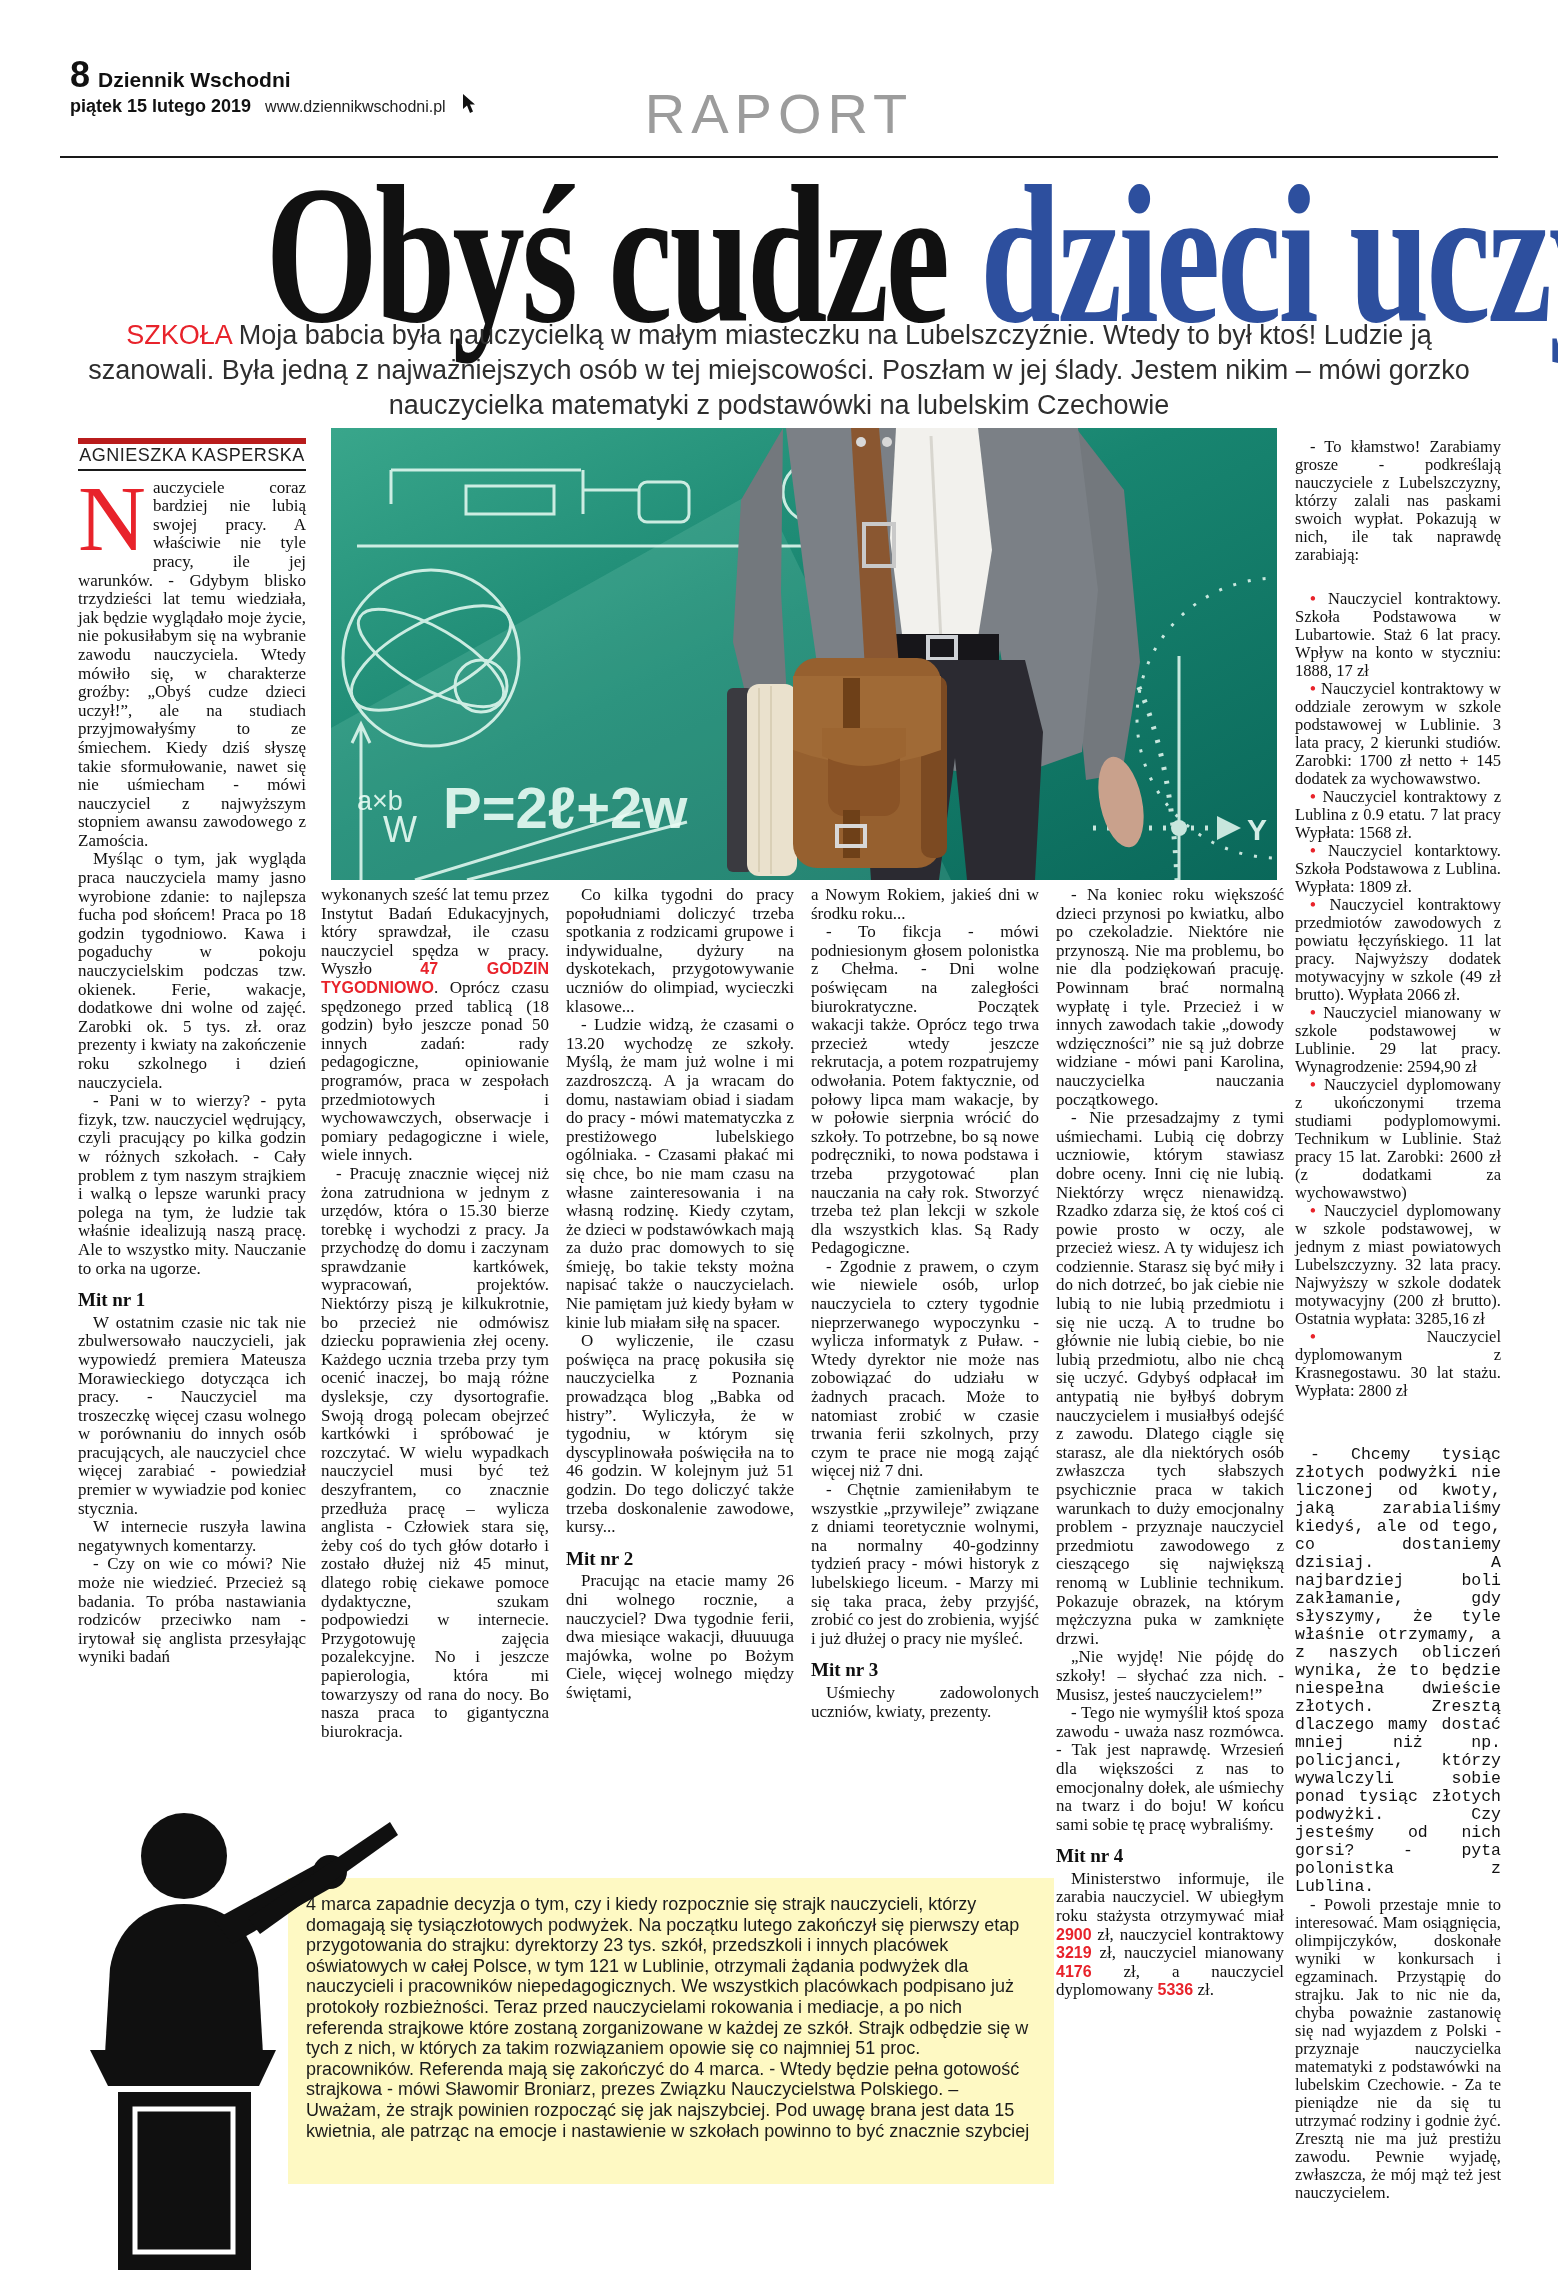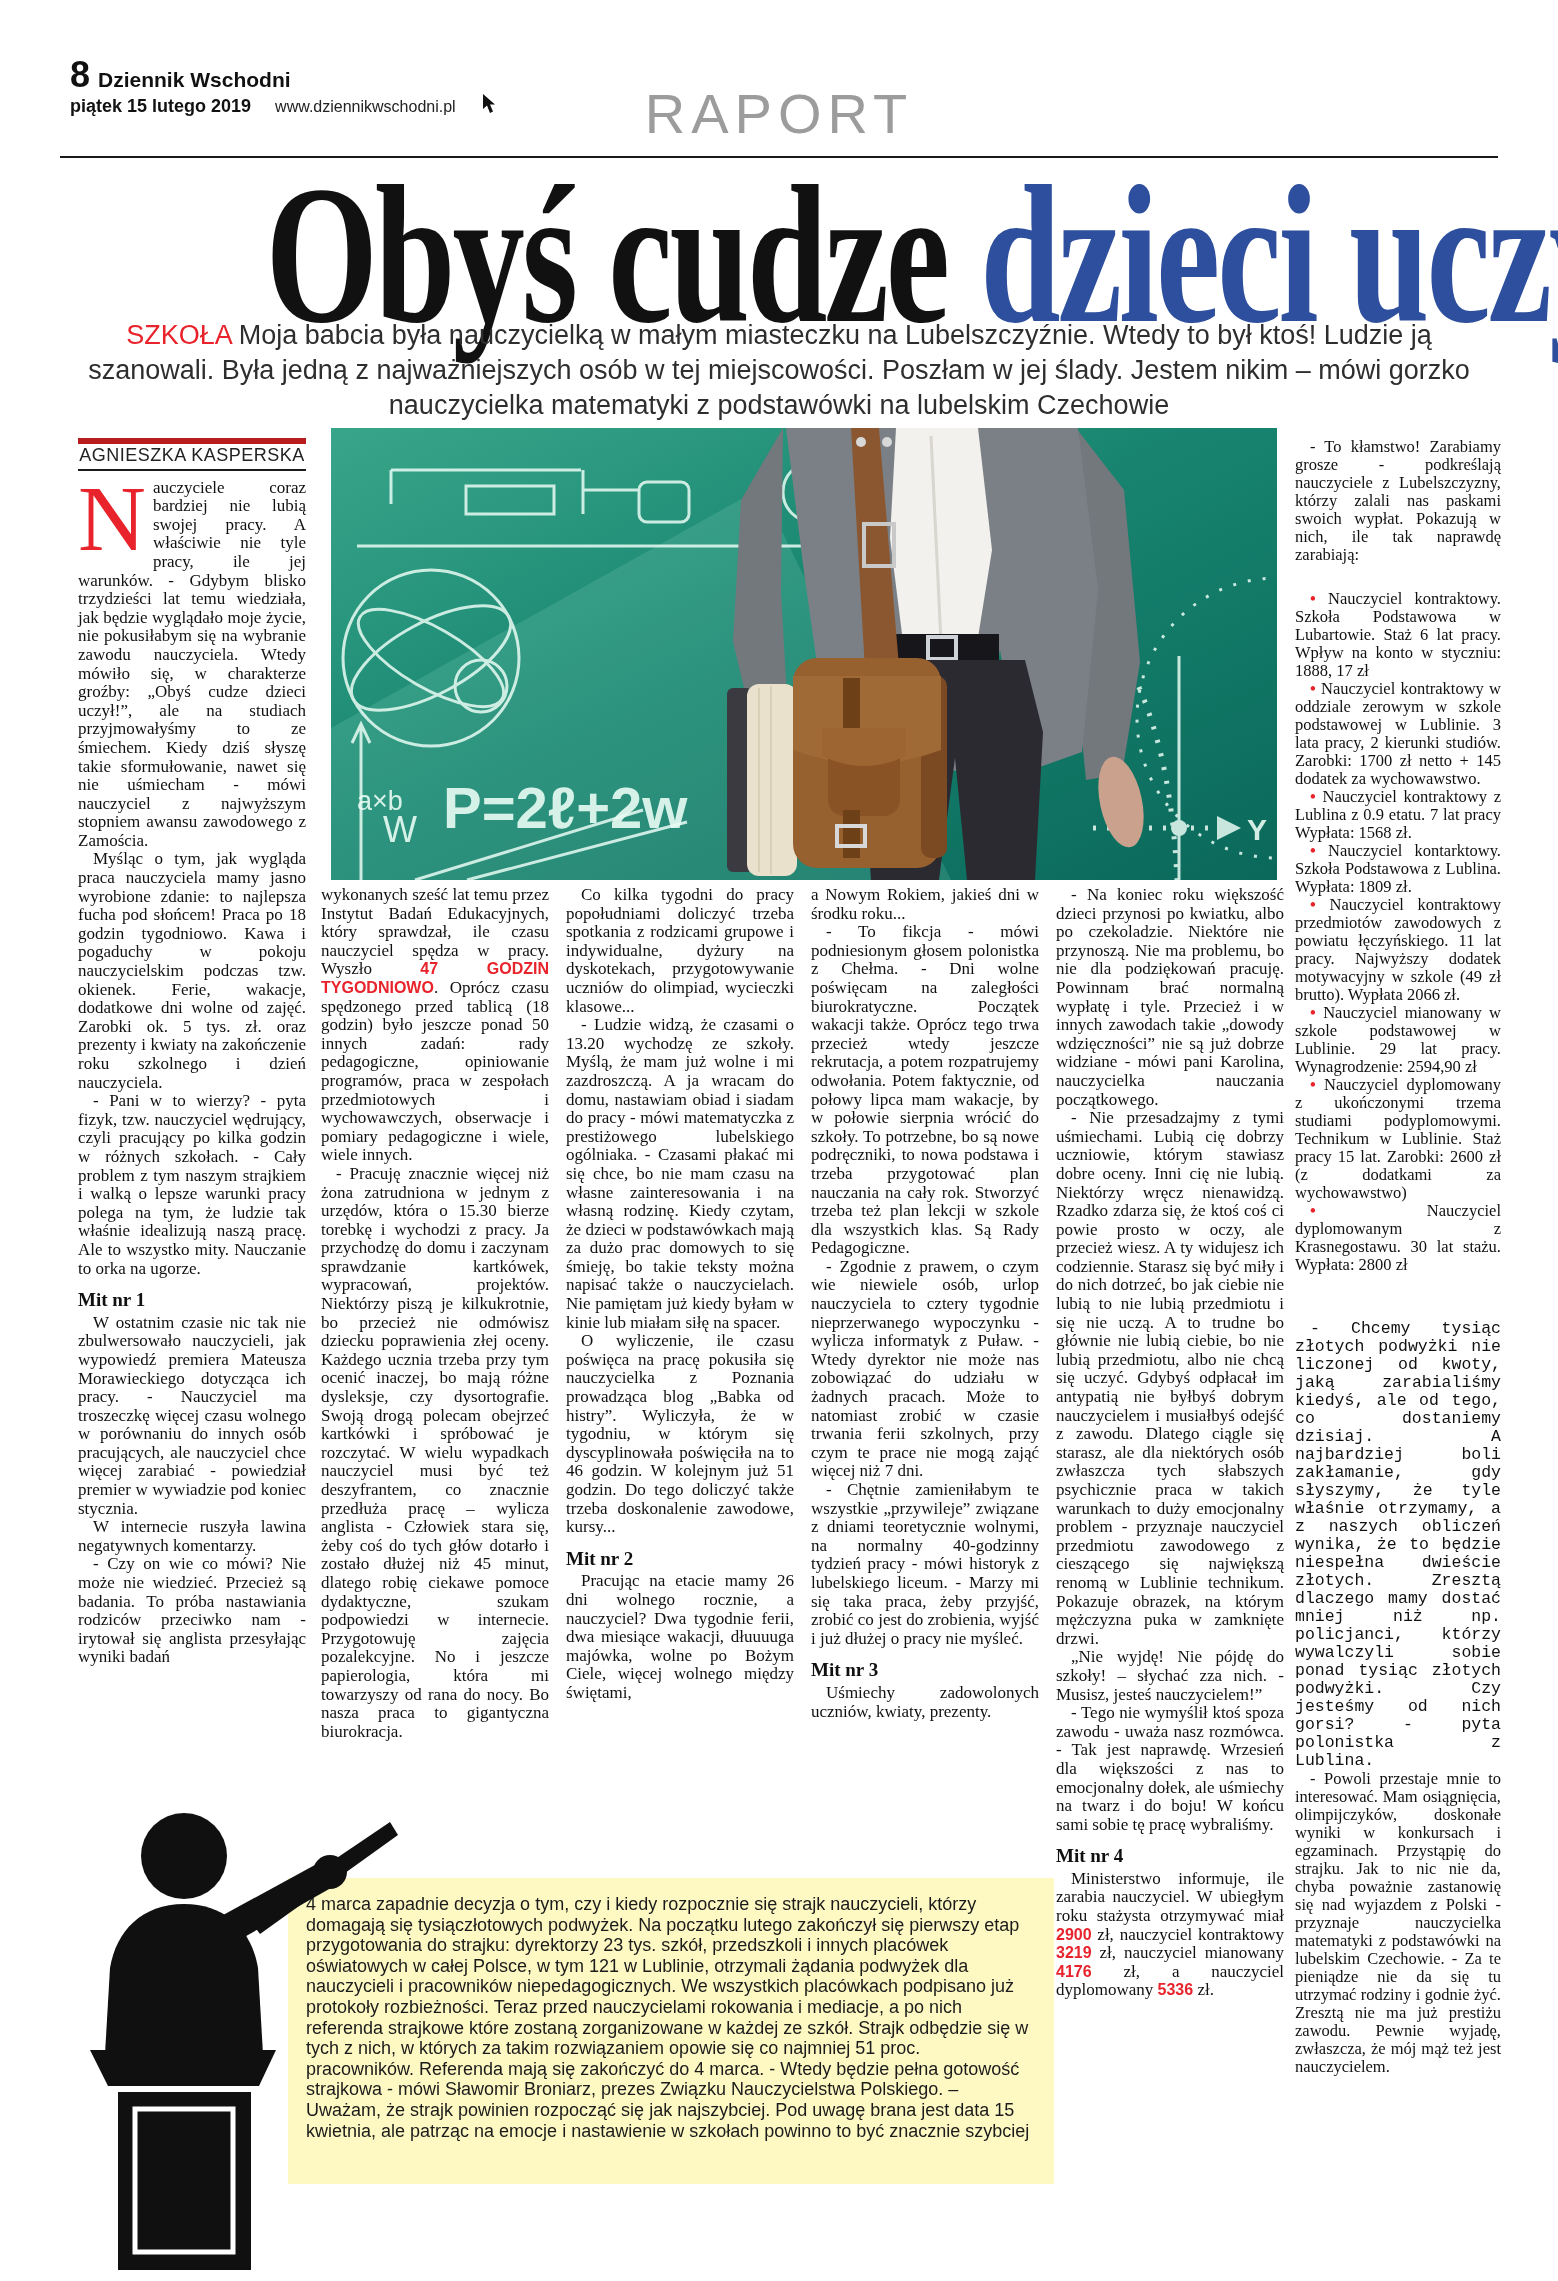--- a/index.html
+++ b/index.html
@@ -4,21 +4,21 @@
 <style>
   html,body{margin:0;padding:0;background:#888;}
   .page{position:relative;width:1558px;height:2281px;background:#fff;overflow:hidden;
         font-family:"Liberation Serif","DejaVu Serif",serif;color:#111;}
 
   
   .masthead{position:absolute;left:70px;top:60px;}
   .mh-row1{display:flex;align-items:baseline;gap:8px;}
   .mh-num{font-family:"Liberation Sans",sans-serif;font-weight:bold;font-size:36px;line-height:30px;}
   .mh-name{font-family:"Liberation Sans",sans-serif;font-weight:bold;font-size:21px;}
-  .mh-row2{margin-top:2px;font-size:17px;display:flex;align-items:center;gap:24px;justify-content:flex-end;}
+  .mh-row2{margin-top:2px;font-size:17px;display:flex;align-items:center;gap:14px;justify-content:flex-end;}
   .mh-date{font-family:"Liberation Sans",sans-serif;font-weight:bold;font-size:18px;}
   .mh-url{font-family:"Liberation Sans",sans-serif;font-size:16px;color:#222;}
   .cursor{display:inline-block;margin-left:2px;}
 
   .raport{position:absolute;left:0;right:0;top:86px;text-align:center;
           font-family:"Liberation Sans",sans-serif;font-size:56px;line-height:56px;
           color:#9c9c9c;letter-spacing:6px;font-weight:normal;}
   .rule{position:absolute;left:60px;right:60px;top:156px;height:2px;background:#191919;}
 
   
@@ -217,20 +217,21 @@
   <div class="col" id="col6">
       <div>
         <p class="para"><span>- To kłamstwo! Zarabiamy grosze - podkreślają nauczyciele z Lubelszczyzny, którzy zalali nas paskami swoich wypłat. Pokazują w nich, ile tak naprawdę zarabiają:</span></p>
         <p class="para mt"><span class="dot">• </span><span>Nauczyciel kontraktowy. Szkoła Podstawowa w Lubartowie. Staż 6 lat pracy. Wpływ na konto w styczniu: 1888, 17 zł</span></p>
         <p class="para"><span class="dot">• </span><span>Nauczyciel kontraktowy w oddziale zerowym w szkole podstawowej w Lublinie. 3 lata pracy, 2 kierunki studiów. Zarobki: 1700 zł netto + 145 dodatek za wychowawstwo.</span></p>
         <p class="para"><span class="dot">• </span><span>Nauczyciel kontraktowy z Lublina z 0.9 etatu. 7 lat pracy Wypłata: 1568 zł.</span></p>
         <p class="para"><span class="dot">• </span><span>Nauczyciel kontarktowy. Szkoła Podstawowa z Lublina. Wypłata: 1809 zł.</span></p>
         <p class="para"><span class="dot">• </span><span>Nauczyciel kontraktowy przedmiotów zawodowych z powiatu łęczyńskiego. 11 lat pracy. Najwyższy dodatek motywacyjny w szkole (49 zł brutto). Wypłata 2066 zł.</span></p>
         <p class="para"><span class="dot">• </span><span>Nauczyciel mianowany w szkole podstawowej w Lublinie. 29 lat pracy. Wynagrodzenie: 2594,90 zł</span></p>
         <p class="para"><span class="dot">• </span><span>Nauczyciel dyplomowany z ukończonymi trzema studiami podyplomowymi. Technikum w Lublinie. Staż pracy 15 lat. Zarobki: 2600 zł (z dodatkami za wychowawstwo)</span></p>
+        <p class="para"><span class="dot">• </span><span>Nauczyciel dyplomowany w szkole podstawowej, w jednym z miast powiatowych Lubelszczyzny. 32 lata pracy. Najwyższy w szkole dodatek motywacyjny (200 zł brutto). Ostatnia wypłata: 3285,16 zł</span></p>
         <p class="para"><span class="dot">• </span><span>Nauczyciel dyplomowanym z Krasnegostawu. 30 lat stażu. Wypłata: 2800 zł</span></p>
         <p class="para mt2"><span>- Chcemy tysiąc złotych podwyżki nie liczonej od kwoty, jaką zarabialiśmy kiedyś, ale od tego, co dostaniemy dzisiaj. A najbardziej boli zakłamanie, gdy słyszymy, że tyle właśnie otrzymamy, a z naszych obliczeń wynika, że to będzie niespełna dwieście złotych. Zresztą dlaczego mamy dostać mniej niż np. policjanci, którzy wywalczyli sobie ponad tysiąc złotych podwyżki. Czy jesteśmy od nich gorsi? - pyta polonistka z Lublina.</span></p>
         <p class="para"><span>- Powoli przestaje mnie to interesować. Mam osiągnięcia, olimpijczyków, doskonałe wyniki w konkursach i egzaminach. Przystąpię do strajku. Jak to nic nie da, chyba poważnie zastanowię się nad wyjazdem z Polski - przyznaje nauczycielka matematyki z podstawówki na lubelskim Czechowie. - Za te pieniądze nie da się tu utrzymać rodziny i godnie żyć. Zresztą nie ma już prestiżu zawodu. Pewnie wyjadę, zwłaszcza, że mój mąż też jest nauczycielem.</span></p>
       </div>
     </div>
 
   <div class="graybox">
     <p>4 marca zapadnie decyzja o tym, czy i kiedy rozpocznie się strajk nauczycieli, którzy domagają się tysiączłotowych podwyżek. Na początku lutego zakończył się pierwszy etap przygotowania do strajku: dyrektorzy 23 tys. szkół, przedszkoli i innych placówek oświatowych w całej Polsce, w tym 121 w Lublinie, otrzymali żądania podwyżek dla nauczycieli i pracowników niepedagogicznych. We wszystkich placówkach podpisano już protokoły rozbieżności. Teraz przed nauczycielami rokowania i mediacje, a po nich referenda strajkowe które zostaną zorganizowane w każdej ze szkół. Strajk odbędzie się w tych z nich, w których za takim rozwiązaniem opowie się co najmniej 51 proc. pracowników. Referenda mają się zakończyć do 4 marca. - Wtedy będzie pełna gotowość strajkowa - mówi Sławomir Broniarz, prezes Związku Nauczycielstwa Polskiego. – Uważam, że strajk powinien rozpocząć się jak najszybciej. Pod uwagę brana jest data 15 kwietnia, ale patrząc na emocje i nastawienie w szkołach powinno to być znacznie szybciej</p>
   </div>
 

